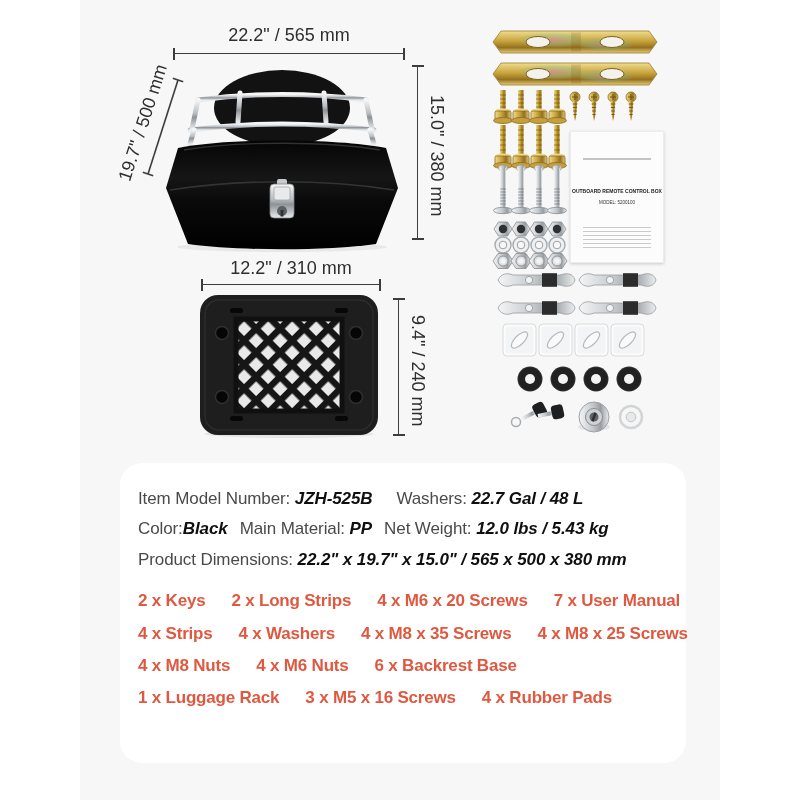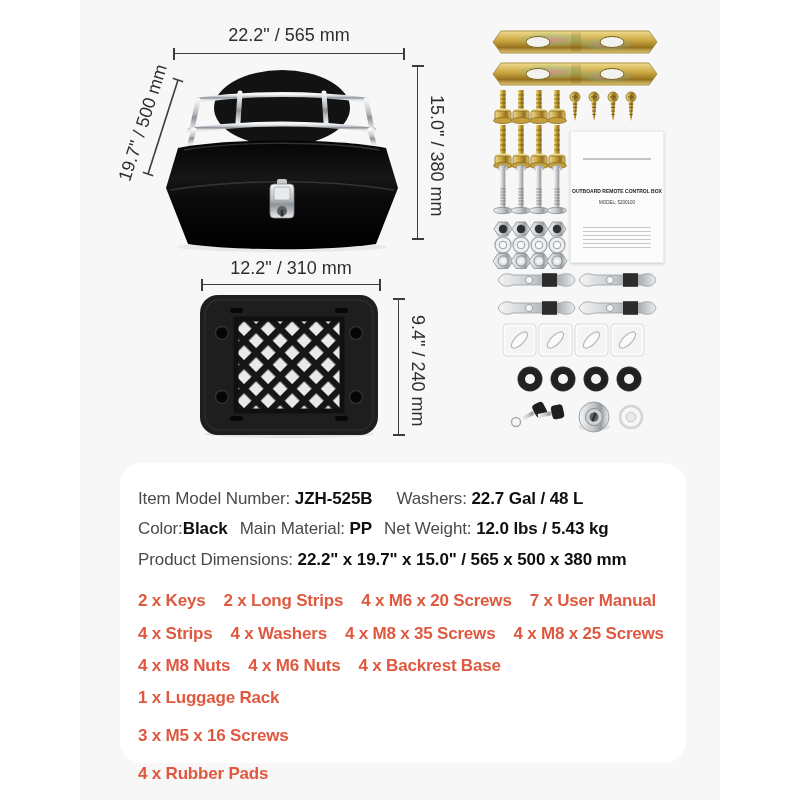--- a/index.html
+++ b/index.html
@@ -27,22 +27,22 @@
   .m-tinyline{position:absolute;top:26px;left:13%;width:74%;height:2px;background:#c4c4c4;}
   .m-title{position:absolute;top:56px;left:0;width:100%;text-align:center;font-size:5px;font-weight:bold;color:#222;white-space:nowrap;}
   .m-model{position:absolute;top:68px;left:0;width:100%;text-align:center;font-size:4.5px;color:#333;white-space:nowrap;}
   .m-para{position:absolute;bottom:14px;left:13%;width:74%;height:21px;
           background:repeating-linear-gradient(#c9c9c9 0 1px,transparent 1px 4px);}
 
   
   .panel{position:absolute;left:120px;top:463px;width:566px;height:300px;background:#ffffff;border-radius:22px;}
   .spec-row{position:absolute;left:18px;display:flex;gap:24px;font-size:17px;color:#4a4a4a;letter-spacing:-0.1px;}
   .spec-row .pair{white-space:pre;}
-  .spec-row .val{font-weight:bold;color:#0f0f0f;}
-  .pkg-row{position:absolute;left:18px;display:flex;gap:18px;font-size:17px;font-weight:bold;
+  .spec-row .val{font-weight:bold;color:#0f0f0f;font-style:italic;}
+  .pkg-row{position:absolute;left:18px;display:flex;gap:26px;font-size:17px;font-weight:bold;
            color:#DF5940;letter-spacing:-0.2px;}
   .pkg-row span{white-space:pre;}
 </style>
 </head>
 <body>
 
 <div class="canvas">
   <div class="stage"></div>
 
   <div class="dim-label center" style="left:189px;top:25px;width:200px;">22.2" / 565 mm</div>
@@ -322,21 +322,21 @@
     </div>
     <div class="pkg-row" style="top:161px;">
       <span>4 x Strips</span>
       <span>4 x Washers</span>
       <span>4 x M8 x 35 Screws</span>
       <span>4 x M8 x 25 Screws</span>
     </div>
     <div class="pkg-row" style="top:193px;">
       <span>4 x M8 Nuts</span>
       <span>4 x M6 Nuts</span>
-      <span>4 x Backrest Base</span>
-    </div>
-    <div class="pkg-row" style="top:225px;flex-direction:column;">
+      <span>6 x Backrest Base</span>
+    </div>
+    <div class="pkg-row" style="top:225px;">
       <span>1 x Luggage Rack</span>
       <span>3 x M5 x 16 Screws</span>
       <span>4 x Rubber Pads</span>
     </div>
   </div>
 </div>
 
 </body></html>

